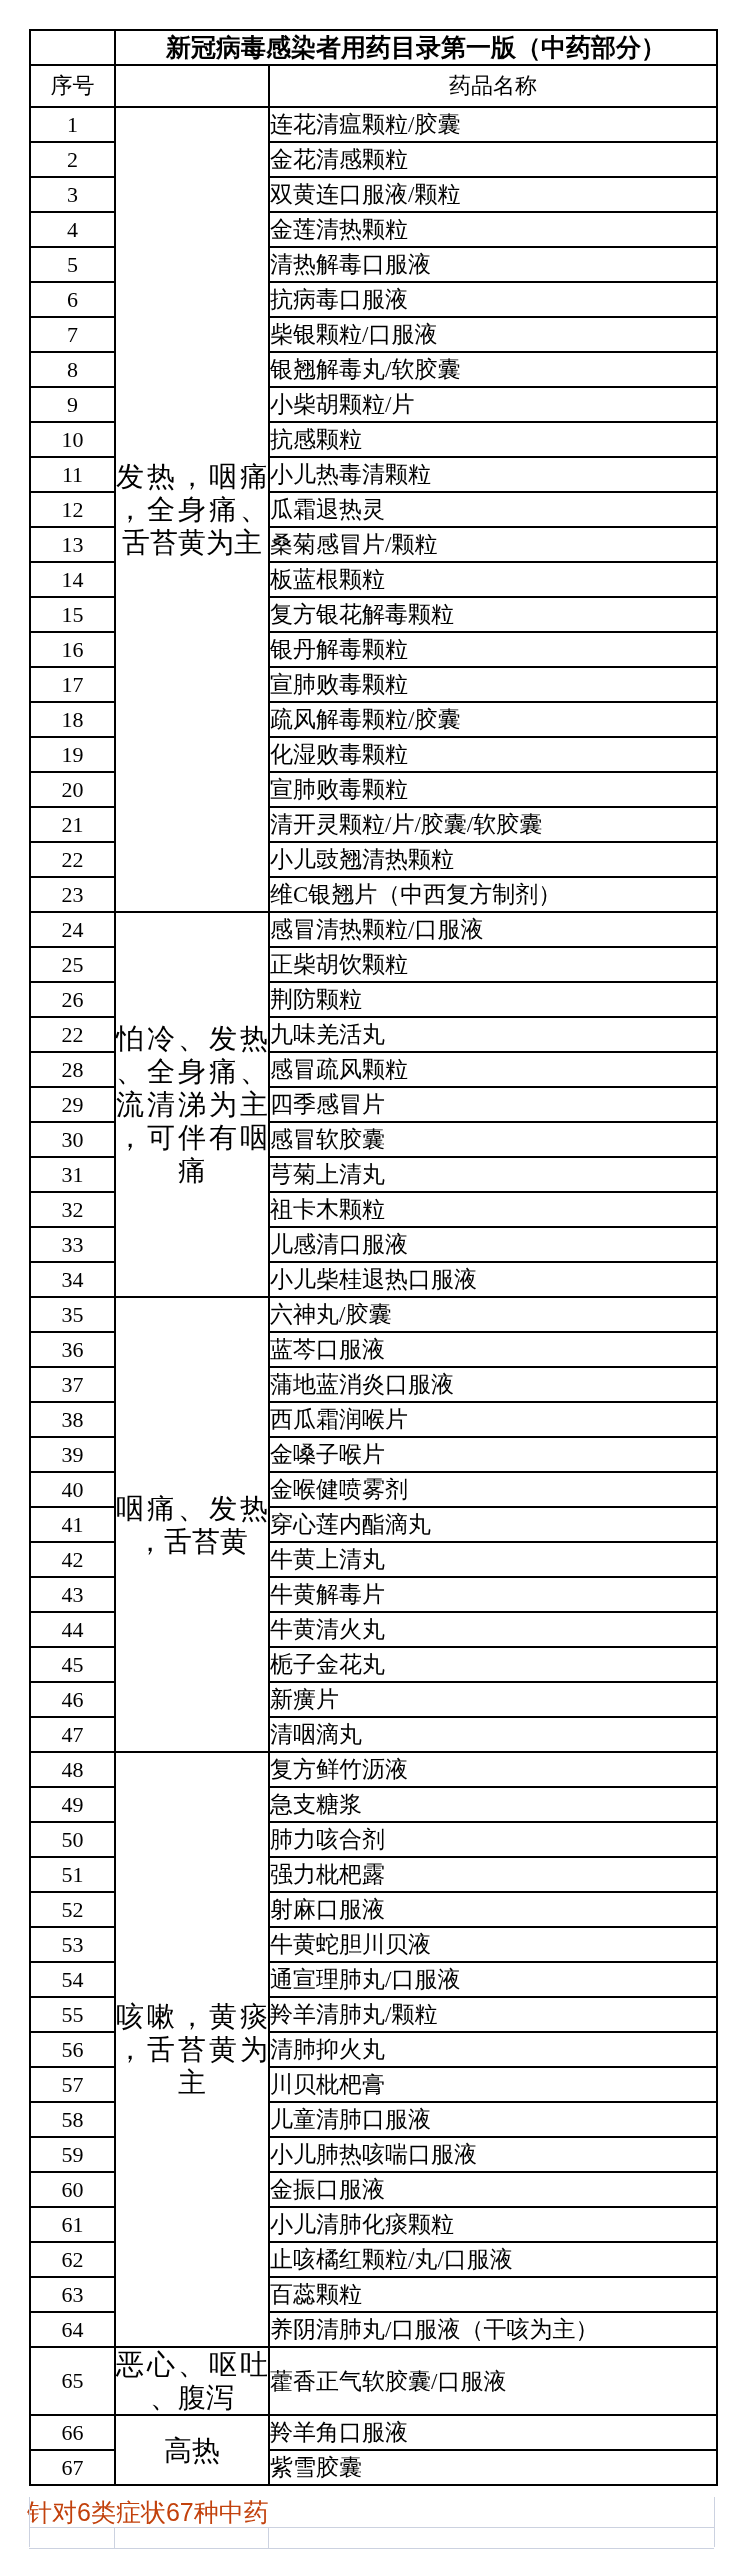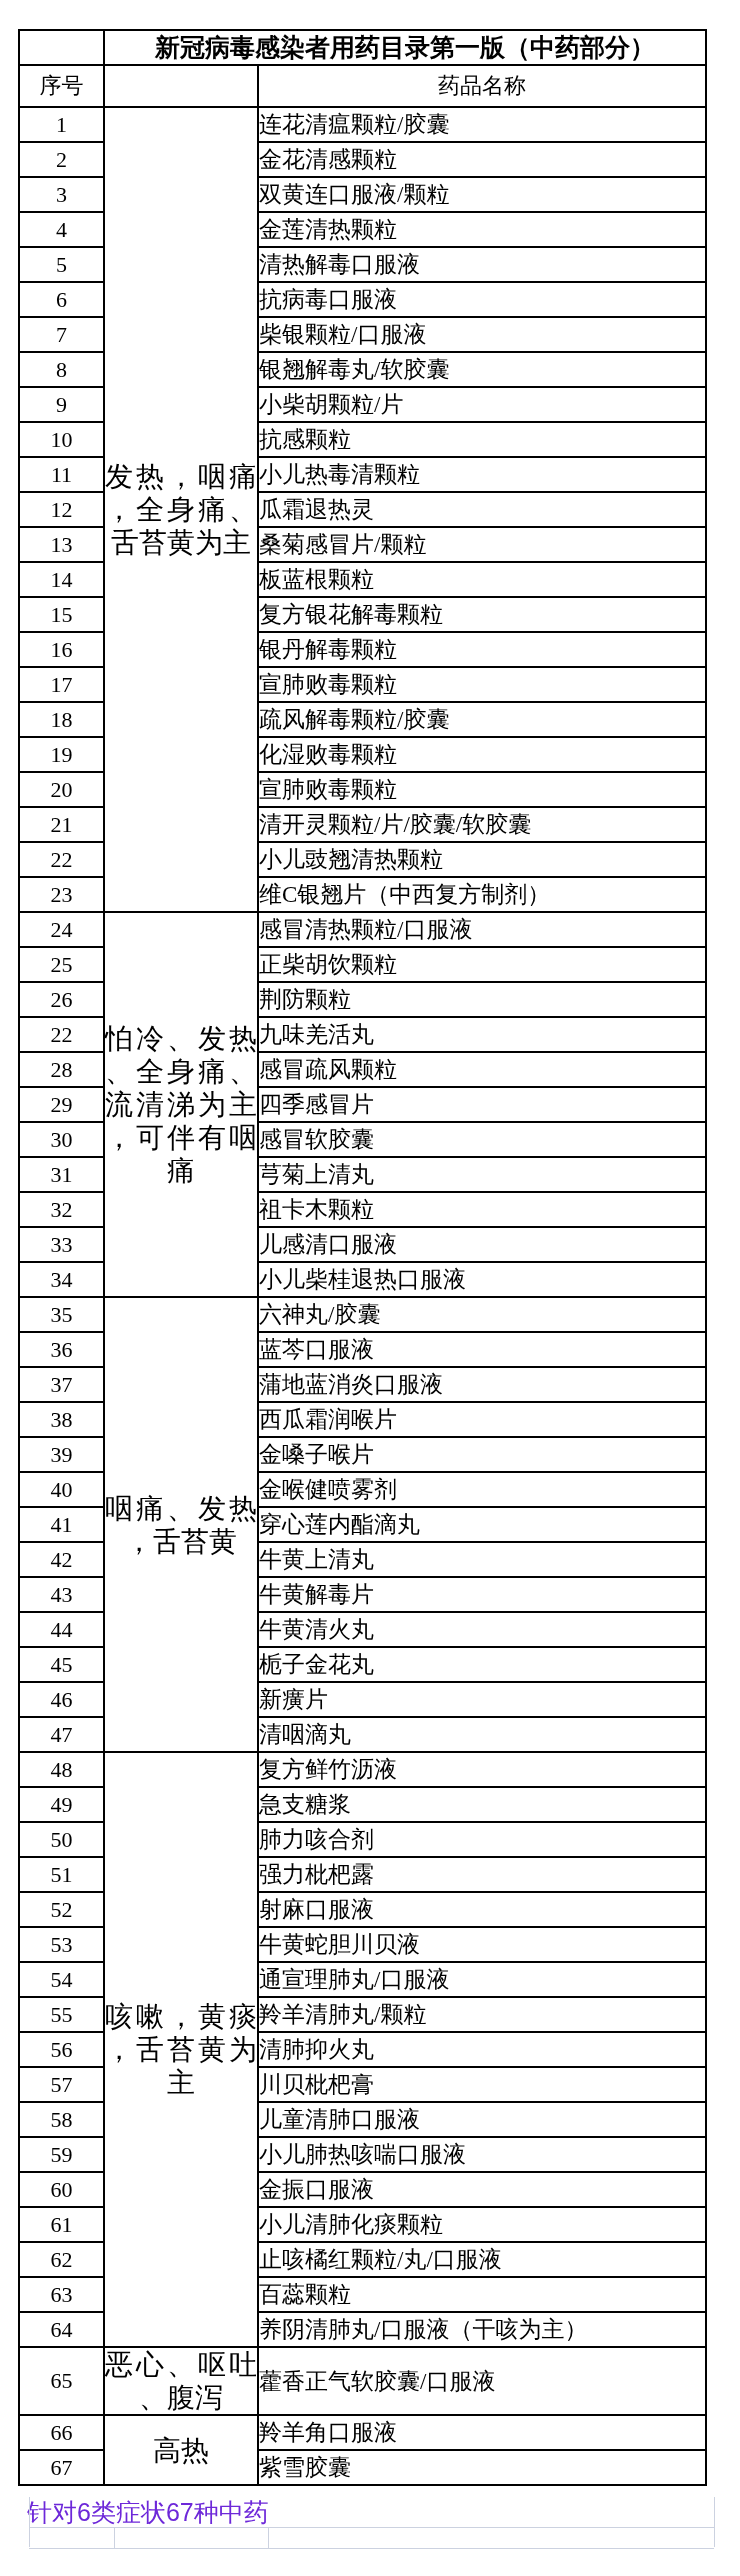--- a/index.html
+++ b/index.html
@@ -2,21 +2,21 @@
 <html style="font-size:14px"><head>
 <meta charset="utf-8">
 <style>
   html,body { margin:0; padding:0; background:#ffffff; }
   .canvas {
     position:relative; width:740px; height:2576px; background:#ffffff;
     font-family:"Liberation Serif","DejaVu Serif",serif;
     overflow:hidden;
   }
   table.med {
-    position:absolute; left:18px; top:29px;
+    position:absolute; left:29px; top:29px;
     border-collapse:collapse; table-layout:fixed;
     background:#ffffff;
   }
   table.med td {
     border:2.7px solid #000000; padding:0;
     vertical-align:middle; overflow:hidden;
   }
   tr.title-row  { height:35px; }
   tr.header-row { height:42px; }
   tr.body-row   { height:35px; }
@@ -30,21 +30,21 @@
   td.drug { font-size:23px; padding-left:8.8px; text-align:left; white-space:nowrap; }
   td.symptom {
     font-size:28px; line-height:33px;
     padding:0 21px;
     text-align:justify; text-align-last:center; text-justify:inter-character;
     word-break:break-all; line-break:anywhere;
   }
   .footer-note {
     position:absolute; left:27px; top:2499px;
     font-family:"Liberation Sans","DejaVu Sans",sans-serif;
-    font-size:25px; line-height:26.5px; color:#6d28d9; white-space:nowrap;
+    font-size:25px; line-height:26.5px; color:#c2410c; white-space:nowrap;
   }
   .gridline { position:absolute; background:#ccd2e0; }
   .gl-h { height:0.9px; }
   .gl-v { width:0.9px; }
 </style>
 </head>
 <body>
 
 <div class="canvas">
 

